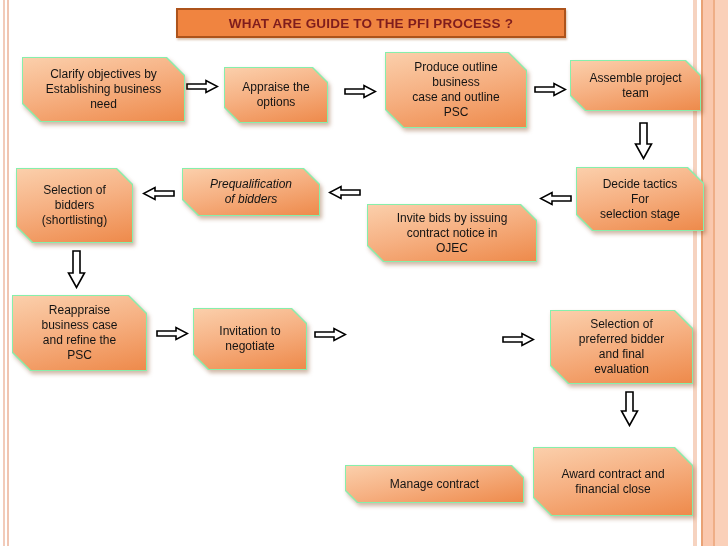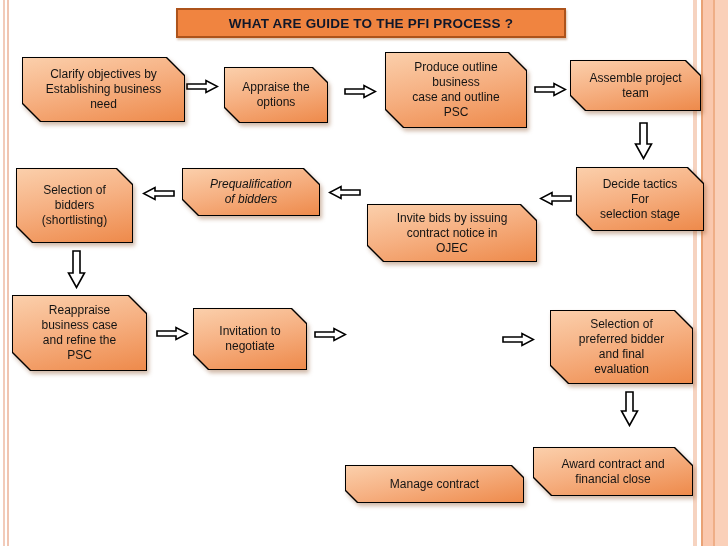--- a/index.html
+++ b/index.html
@@ -7,27 +7,27 @@
     position:relative;width:728px;height:546px;background:#ffffff;
     font-family:"Liberation Sans",sans-serif;overflow:hidden;
   }
   
   .vstripe{position:absolute;top:0;height:546px;z-index:0;}
   
   .title-bar{
     position:absolute;left:176px;top:8px;width:390px;height:30px;
     background:#f08440;border:2px solid #ad531b;box-sizing:border-box;
     display:flex;align-items:center;justify-content:center;z-index:3;
-    color:#0f172a;font-weight:bold;font-size:13.5px;letter-spacing:.2px;
+    color:#7f1d1d;font-weight:bold;font-size:13.5px;letter-spacing:.2px;
     box-shadow:1px 2px 2px rgba(150,80,30,.35);
   }
   
   .node{position:absolute;z-index:2;filter:drop-shadow(2px 3px 2px rgba(130,65,20,.38));}
   .node-shape{
-    position:absolute;inset:0;background:#000000;
+    position:absolute;inset:0;background:#86efac;
     clip-path:polygon(0 0,calc(100% - var(--cut)) 0,100% var(--cut),100% 100%,var(--cut) 100%,0 calc(100% - var(--cut)));
   }
   .node-fill{
     position:absolute;inset:1px;
     background:linear-gradient(168deg,#fbcfab 0%,#f6b183 45%,#ee8a4b 100%);
     clip-path:polygon(0 0,calc(100% - var(--cut)) 0,100% var(--cut),100% 100%,var(--cut) 100%,0 calc(100% - var(--cut)));
     display:flex;align-items:center;justify-content:center;
   }
   .node-label{
     white-space:pre-line;text-align:center;color:#141414;
@@ -148,21 +148,21 @@
     <div class="node-shape">
         <div class="node-fill">
           <span class="node-label">Selection of
 preferred bidder
 and final
 evaluation</span>
         </div>
       </div>
   </div>
 
-  <div class="node" style="left:533px;top:447px;width:160px;height:49px;--cut:18px;">
+  <div class="node" style="left:533px;top:447px;width:160px;height:69px;--cut:18px;">
     <div class="node-shape">
         <div class="node-fill">
           <span class="node-label">Award contract and
 financial close</span>
         </div>
       </div>
   </div>
   <div class="node" style="left:345px;top:465px;width:135px;height:38px;padding-left:44px;--cut:12px;">
     <div class="node-shape">
         <div class="node-fill">

